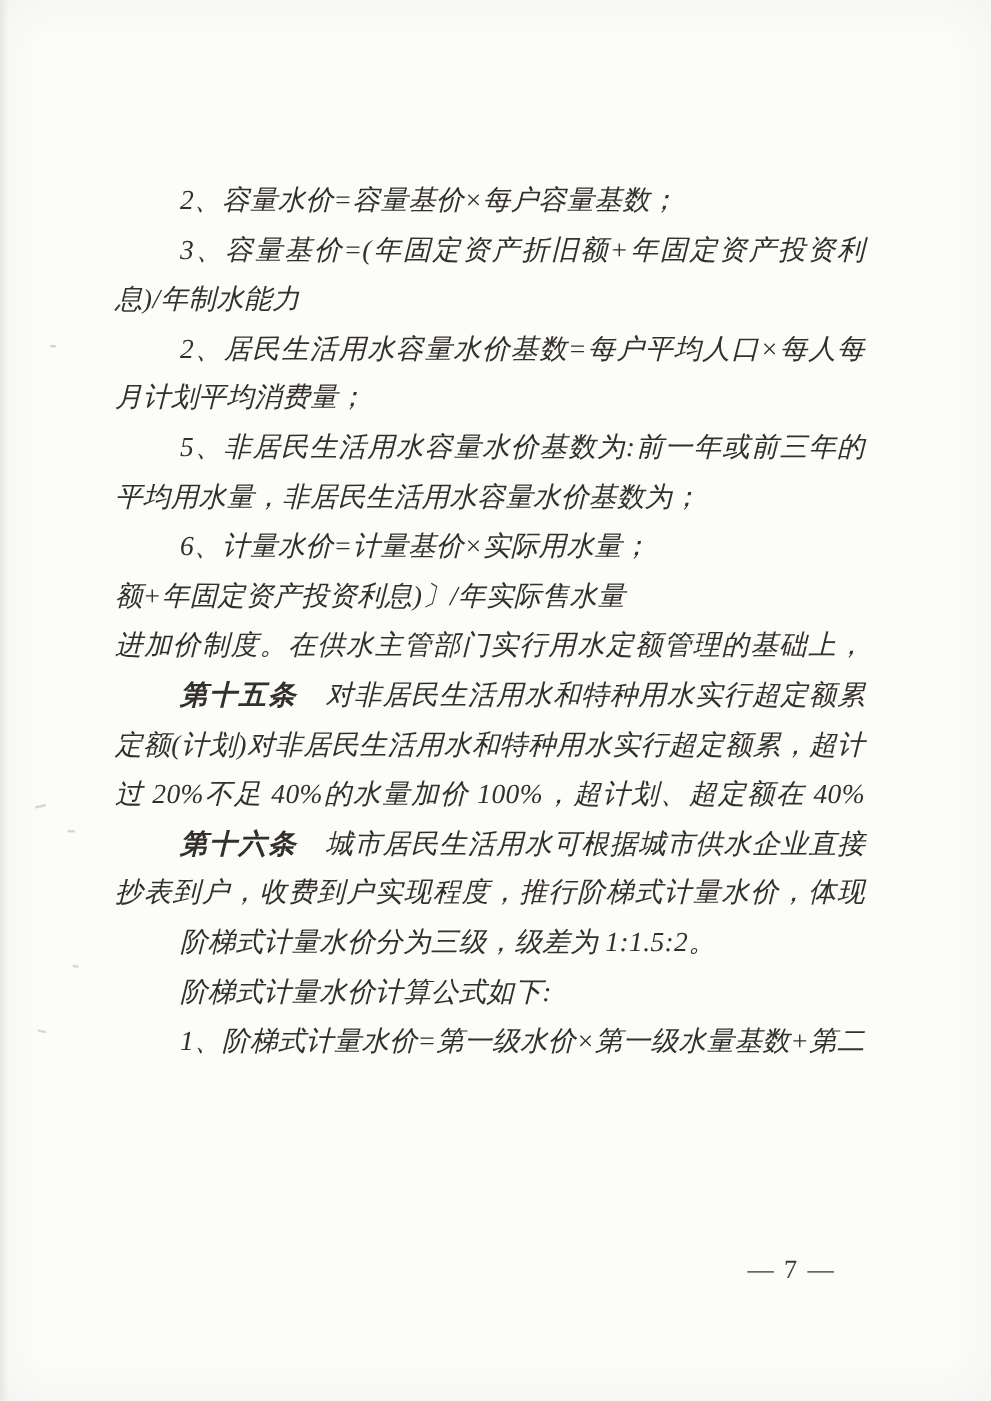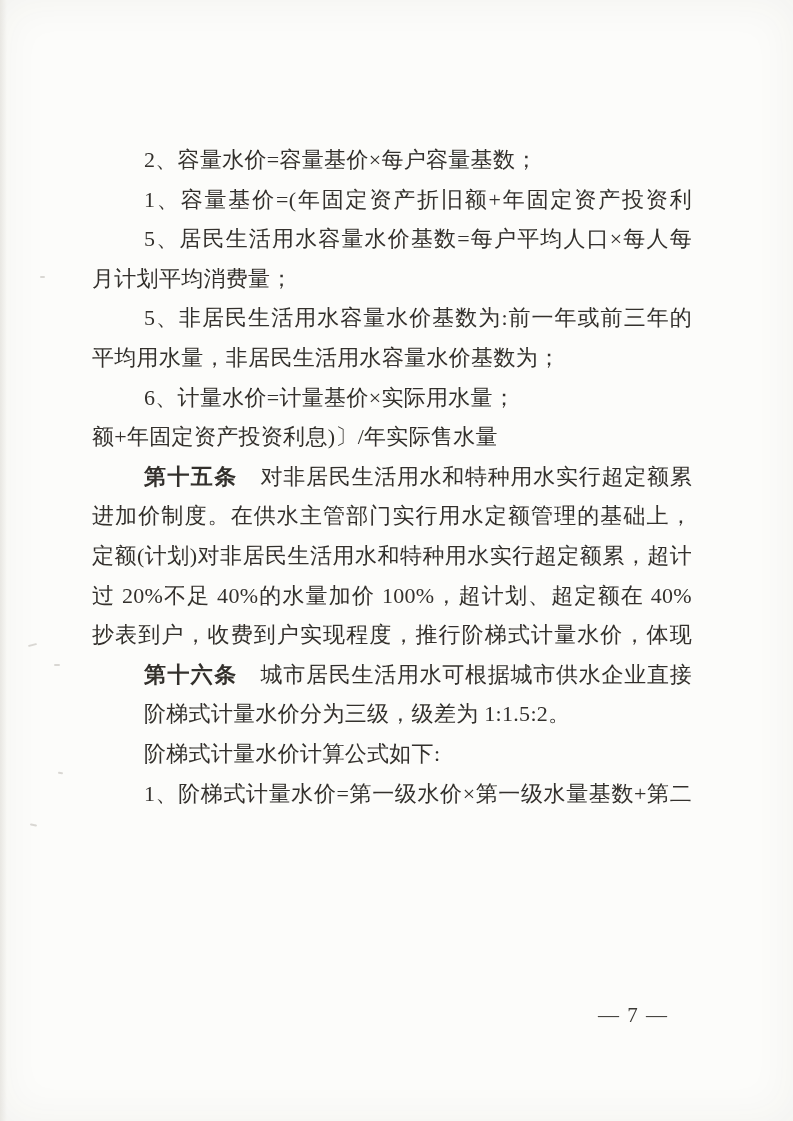--- a/index.html
+++ b/index.html
@@ -25,20 +25,21 @@
     left: 0; top: 0;
     width: 7px; height: 100%;
     background: linear-gradient(90deg, #e4e2dd, rgba(255,255,255,0));
     opacity: 0.75;
   }
   .body-text {
     position: absolute;
     left: 92px;
     top: 140px;
     width: 600px;
+    font-style: italic;
   }
   .line {
     height: 39.6px;
     line-height: 39.6px;
     font-size: 22px;
     letter-spacing: 0.3px;
     text-align: left;
   }
   .line.indent {
     text-indent: 52px;
@@ -74,35 +75,36 @@
   .speck.s4 { left: 30px; top: 824px; width: 7px; height: 2px; transform: rotate(12deg); }
   .speck.s5 { left: 40px; top: 276px; width: 5px; height: 2px; }
 </style>
 </head>
 <body>
 
 <div class="page">
 
   <div class="body-text">
     <div class="line indent">2、容量水价=容量基价×每户容量基数；</div>
-    <div class="line indent full">1、容量基价=(年固定资产折旧额+年固定资产投资利</div>
-    <div class="line indent full">5、居民生活用水容量水价基数=每户平均人口×每人每</div>
+    <div class="line indent full">3、容量基价=(年固定资产折旧额+年固定资产投资利</div>
+    <div class="line">息)/年制水能力</div>
+    <div class="line indent full">2、居民生活用水容量水价基数=每户平均人口×每人每</div>
     <div class="line">月计划平均消费量；</div>
     <div class="line indent full">5、非居民生活用水容量水价基数为:前一年或前三年的</div>
     <div class="line">平均用水量，非居民生活用水容量水价基数为；</div>
     <div class="line indent">6、计量水价=计量基价×实际用水量；</div>
     <div class="line">额+年固定资产投资利息)〕/年实际售水量</div>
 
+    <div class="line full">进加价制度。在供水主管部门实行用水定额管理的基础上，</div>
     <div class="line indent full"><span class="art">第十五条</span><span>　对非居民生活用水和特种用水实行超定额累</span></div>
-    <div class="line full">进加价制度。在供水主管部门实行用水定额管理的基础上，</div>
     <div class="line full">定额(计划)对非居民生活用水和特种用水实行超定额累，超计</div>
     <div class="line full">过 20%不足 40%的水量加价 100%，超计划、超定额在 40%</div>
 
+    <div class="line indent full"><span class="art">第十六条</span><span>　城市居民生活用水可根据城市供水企业直接</span></div>
     <div class="line full">抄表到户，收费到户实现程度，推行阶梯式计量水价，体现</div>
-    <div class="line indent full"><span class="art">第十六条</span><span>　城市居民生活用水可根据城市供水企业直接</span></div>
     <div class="line indent">阶梯式计量水价分为三级，级差为 1:1.5:2。</div>
     <div class="line indent">阶梯式计量水价计算公式如下:</div>
     <div class="line indent full">1、阶梯式计量水价=第一级水价×第一级水量基数+第二</div>
   </div>
 
   <div class="pagenum">— 7 —</div>
 
   <div class="speck s1"></div>
   <div class="speck s2"></div>
   <div class="speck s3"></div>

